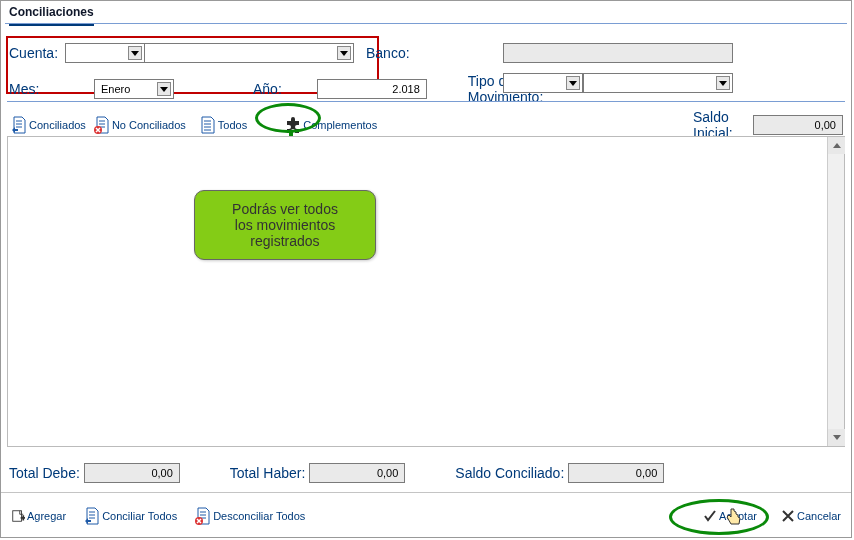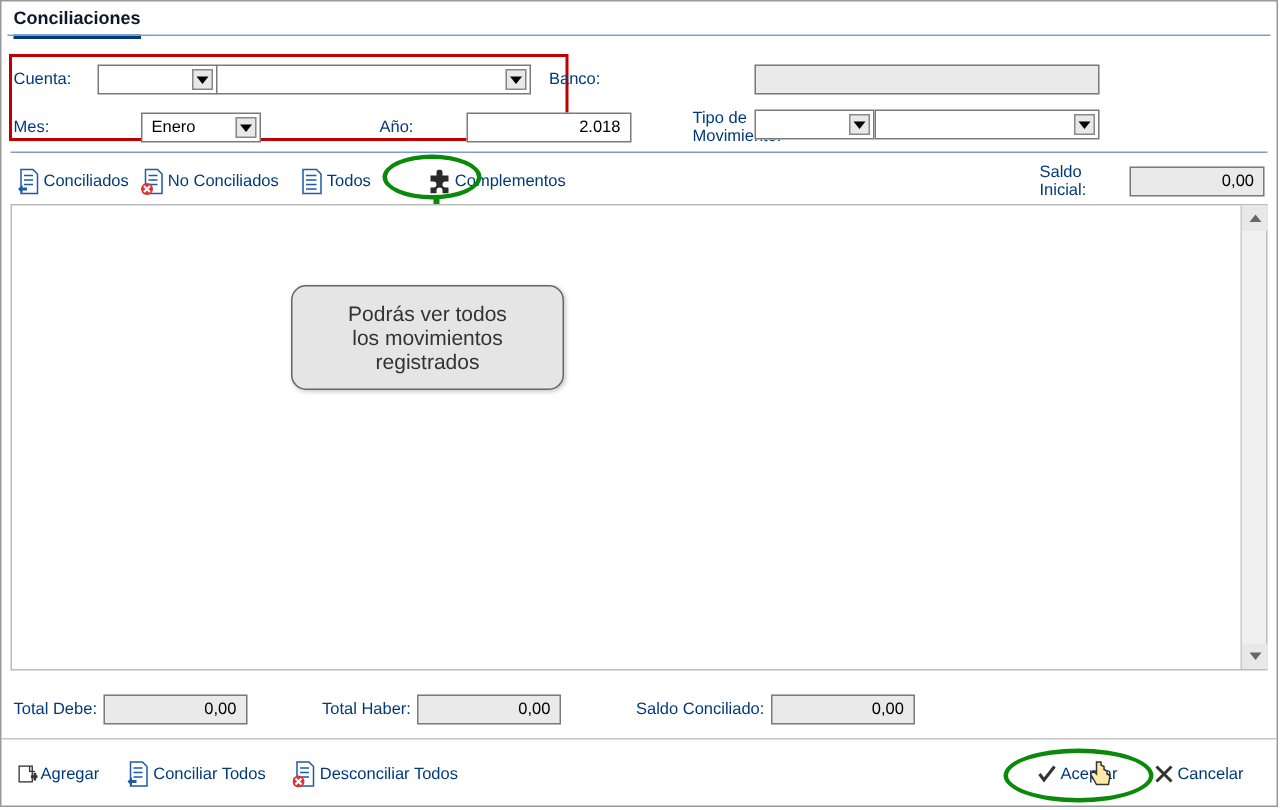--- a/index.html
+++ b/index.html
@@ -3,35 +3,35 @@
 <meta charset="utf-8">
 <style>
 * { box-sizing: border-box; margin: 0; padding: 0; }
 body { font-family: Verdana, Arial, sans-serif; font-size: 11px; background: #fff; width: 854px; height: 540px; overflow: hidden; position: relative; }
 .container { border: 1px solid #999; width: 852px; height: 538px; position: relative; background: #fff; }
 .header-tab { position: absolute; top: 4px; left: 8px; color: #0f172a; font-weight: bold; font-size: 12px; padding-bottom: 4px; border-bottom: 3px solid #003a7a; }
 .header-line { position: absolute; top: 22px; left: 4px; right: 4px; border-bottom: 1px solid #7a9dd3; }
 .filter-row { position: absolute; left: 8px; display: flex; align-items: center; }
 .filter-row.row1 { top: 42px; }
 .filter-row.row2 { top: 72px; gap: 29px; }
-.lbl { color: #003a7a; font-size: 11px; margin-right: 6px; }
+.lbl { color: #003a7a; font-size: 14px; margin-right: 6px; }
 .red-box { position: absolute; top: 35px; left: 5px; width: 373px; height: 58px; border: 2px solid #c00000; pointer-events: none; }
 .sel { background: #fff; border: 1px solid #7a7a7a; height: 20px; font-size: 11px; position: relative; display: inline-flex; align-items: center; padding: 0 4px; }
 .sel .arrow { position: absolute; right: 2px; top: 2px; width: 14px; height: 14px; background: #e8e8e8; border: 1px solid #888; display: flex; align-items: center; justify-content: center; }
 .sel .arrow::after { content: ""; border-left: 4px solid transparent; border-right: 4px solid transparent; border-top: 5px solid #000; }
 .txtval { background: #fff; border: 1px solid #7a7a7a; height: 20px; font-size: 11px; text-align: right; padding: 0 6px; display: inline-flex; align-items: center; justify-content: flex-end; }
 .txtval.readonly { background: #eaeaea; }
 .hr-blue { position: absolute; top: 100px; left: 6px; right: 6px; border-bottom: 1px solid #7a9dd3; }
 .toolbar { position: absolute; top: 108px; left: 8px; right: 8px; display: flex; align-items: center; gap: 4px; }
 .tbtn { display: inline-flex; align-items: center; gap: 2px; color: #003a7a; font-size: 11px; cursor: pointer; padding: 2px; }
 .doc-icon { width: 16px; height: 18px; display: inline-block; position: relative; }
 .doc-icon svg { width: 16px; height: 18px; }
 .green-circle { position: absolute; top: 102px; left: 254px; width: 66px; height: 30px; border: 3px solid #0a8a0a; border-radius: 50%; pointer-events: none; }
 .arrow-down { position: absolute; top: 130px; left: 284px; pointer-events: none; }
-.callout { position: absolute; top: 189px; left: 193px; width: 182px; background: #e5e5e5; border: 1px solid #666; border-radius: 10px; padding: 10px; text-align: center; font-size: 14px; color: #333; box-shadow: 1px 1px 3px rgba(0,0,0,0.2); }
+.callout { position: absolute; top: 189px; left: 193px; width: 182px; background: #84cc16; border: 1px solid #666; border-radius: 10px; padding: 10px; text-align: center; font-size: 14px; color: #333; box-shadow: 1px 1px 3px rgba(0,0,0,0.2); }
 .main-area { position: absolute; top: 135px; left: 6px; right: 6px; bottom: 90px; border: 1px solid #bbb; background: #fff; }
 .scrollbar { position: absolute; top: 0; right: 0; bottom: 0; width: 17px; background: #f0f0f0; border-left: 1px solid #ccc; }
 .scroll-arrow { position: absolute; left: 0; width: 17px; height: 17px; background: #e8e8e8; display: flex; align-items: center; justify-content: center; }
 .scroll-arrow.up { top: 0; } .scroll-arrow.down { bottom: 0; }
 .scroll-arrow::after { content: ""; border-left: 4px solid transparent; border-right: 4px solid transparent; }
 .scroll-arrow.up::after { border-bottom: 5px solid #666; }
 .scroll-arrow.down::after { border-top: 5px solid #666; }
 .totals { position: absolute; bottom: 54px; left: 8px; right: 8px; display: flex; align-items: center; }
 .totals .lbl { margin-right: 4px; }
 .totals .txtval { width: 96px; }
@@ -186,21 +186,21 @@
     </span>
     <div class="footer-right">
       <span class="tbtn">
         <span class="check-icon">
             <svg width="14" height="14" viewBox="0 0 14 14">
               <path d="M2 7l3 4 7-9" fill="none" stroke="#333" stroke-width="2"></path>
             </svg>
           </span>
         <span>Aceptar</span>
       </span>
-      <span class="tbtn" style="margin-right:12px;">
+      <span class="tbtn" style="margin-right:0;">
         <span class="x-icon">
             <svg width="14" height="14" viewBox="0 0 14 14">
               <path d="M2 2l10 10M12 2L2 12" stroke="#333" stroke-width="2"></path>
             </svg>
           </span>
         <span>Cancelar</span>
       </span>
     </div>
   </div>
 

